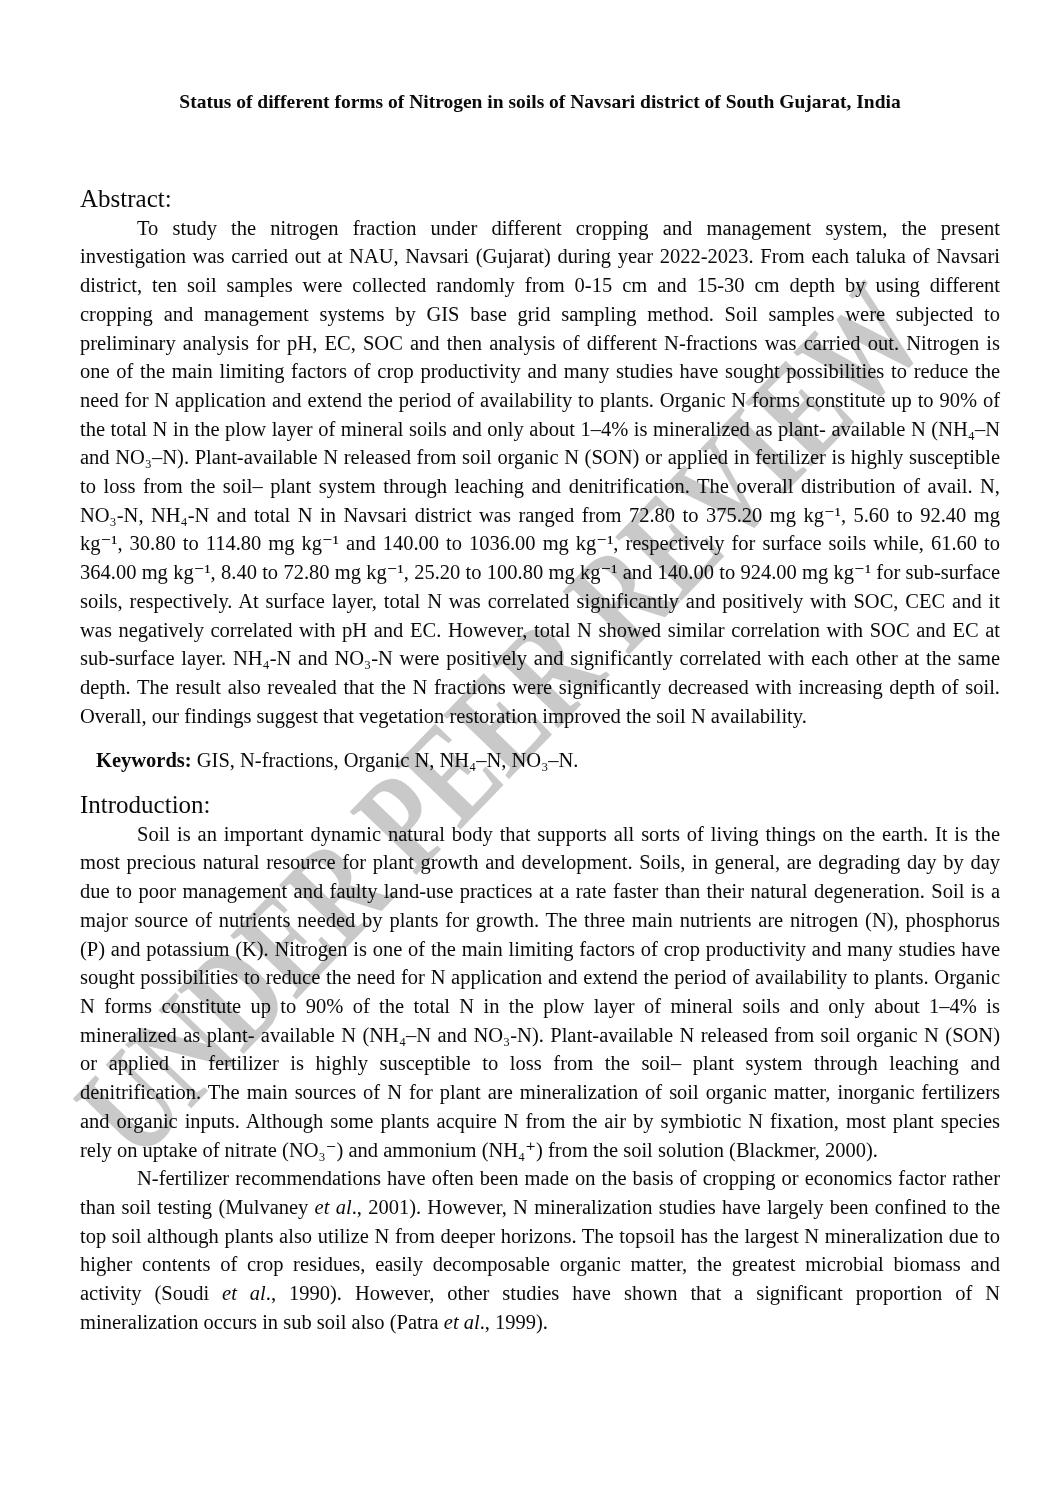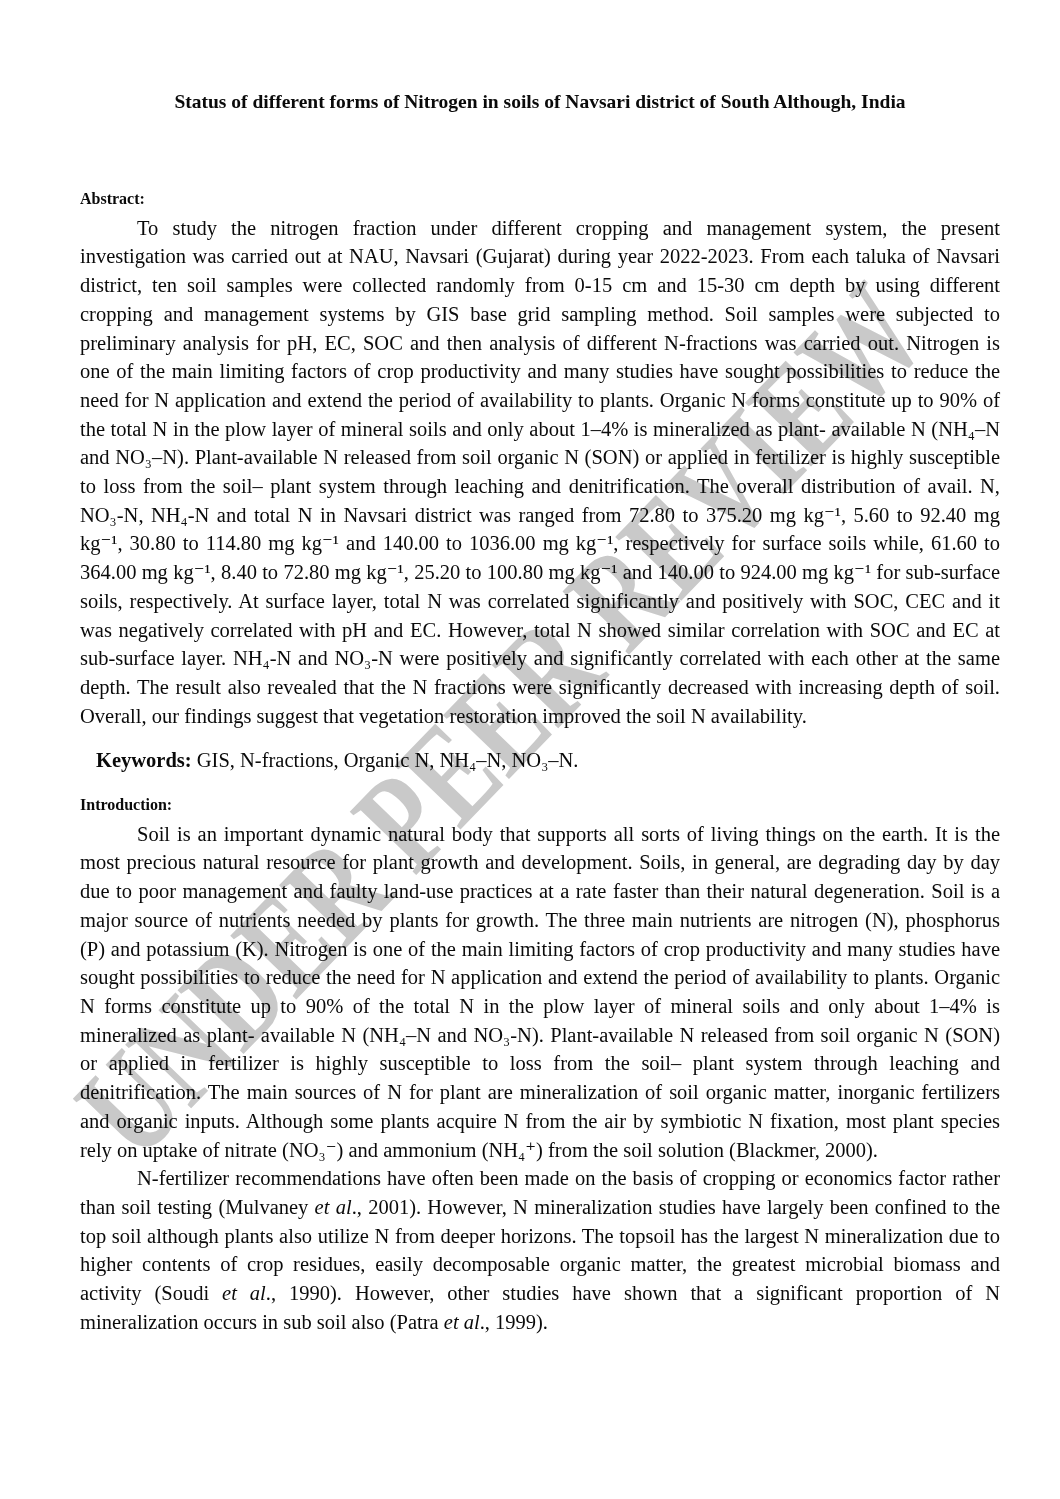--- a/index.html
+++ b/index.html
@@ -39,23 +39,23 @@
   }
   .title {
     margin: 0 0 70px 0;
     font-size: 19.5px;
     line-height: 27px;
     font-weight: bold;
     text-align: center;
   }
   .heading {
     margin: 0;
-    font-size: 16px;
+    font-size: 25px;
     line-height: 28.7px;
-    font-weight: bold;
+    font-weight: normal;
   }
   .heading.intro-gap {
     margin-top: 16px;
   }
   .para {
     margin: 0;
     text-align: justify;
     text-indent: 57px;
   }
   .keywords {
@@ -65,21 +65,21 @@
 </style>
 </head>
 <body>
 
 <div class="page">
 
   <div class="watermark">UNDER PEER REVIEW</div>
 
   <div class="content">
 
-    <h1 class="title">Status of different forms of Nitrogen in soils of Navsari district of South Although, India</h1>
+    <h1 class="title">Status of different forms of Nitrogen in soils of Navsari district of South Gujarat, India</h1>
 
     <h2 class="heading">Abstract:</h2>
 
     <p class="para"><span>To study the nitrogen fraction under different cropping and management system, the present investigation was carried out at NAU, Navsari (Gujarat) during year 2022-2023. From each taluka of Navsari district, ten soil samples were collected randomly from 0-15 cm and 15-30 cm depth by using different cropping and management systems by GIS base grid sampling method. Soil samples were subjected to preliminary analysis for pH, EC, SOC and then analysis of different N-fractions was carried out. Nitrogen is one of the main limiting factors of crop productivity and many studies have sought possibilities to reduce the need for N application and extend the period of availability to plants. Organic N forms constitute up to 90% of the total N in the plow layer of mineral soils and only about 1–4% is mineralized as plant- available N (NH₄–N and NO₃–N). Plant-available N released from soil organic N (SON) or applied in fertilizer is highly susceptible to loss from the soil– plant system through leaching and denitrification. The overall distribution of avail. N, NO₃-N, NH₄-N and total N in Navsari district was ranged from 72.80 to 375.20 mg kg⁻¹, 5.60 to 92.40 mg kg⁻¹, 30.80 to 114.80 mg kg⁻¹ and 140.00 to 1036.00 mg kg⁻¹, respectively for surface soils while, 61.60 to 364.00 mg kg⁻¹, 8.40 to 72.80 mg kg⁻¹, 25.20 to 100.80 mg kg⁻¹ and 140.00 to 924.00 mg kg⁻¹ for sub-surface soils, respectively. At surface layer, total N was correlated significantly and positively with SOC, CEC and it was negatively correlated with pH and EC. However, total N showed similar correlation with SOC and EC at sub-surface layer. NH₄-N and NO₃-N were positively and significantly correlated with each other at the same depth. The result also revealed that the N fractions were significantly decreased with increasing depth of soil. Overall, our findings suggest that vegetation restoration improved the soil N availability.</span></p>
 
     <p class="keywords"><span class="bold">Keywords:</span> <span>GIS, N-fractions, Organic N, NH₄–N, NO₃–N.</span></p>
 
     <h2 class="heading intro-gap">Introduction:</h2>
 
     <p class="para"><span>Soil is an important dynamic natural body that supports all sorts of living things on the earth. It is the most precious natural resource for plant growth and development. Soils, in general, are degrading day by day due to poor management and faulty land-use practices at a rate faster than their natural degeneration. Soil is a major source of nutrients needed by plants for growth. The three main nutrients are nitrogen (N), phosphorus (P) and potassium (K). Nitrogen is one of the main limiting factors of crop productivity and many studies have sought possibilities to reduce the need for N application and extend the period of availability to plants. Organic N forms constitute up to 90% of the total N in the plow layer of mineral soils and only about 1–4% is mineralized as plant- available N (NH₄–N and NO₃-N). Plant-available N released from soil organic N (SON) or applied in fertilizer is highly susceptible to loss from the soil– plant system through leaching and denitrification. The main sources of N for plant are mineralization of soil organic matter, inorganic fertilizers and organic inputs. Although some plants acquire N from the air by symbiotic N fixation, most plant species rely on uptake of nitrate (NO₃⁻) and ammonium (NH₄⁺) from the soil solution (Blackmer, 2000).</span></p>

